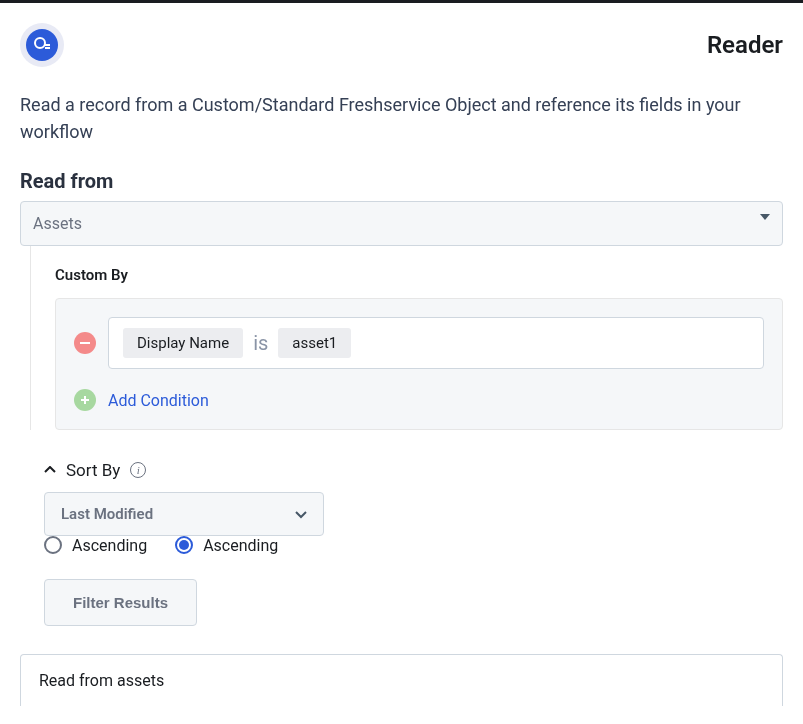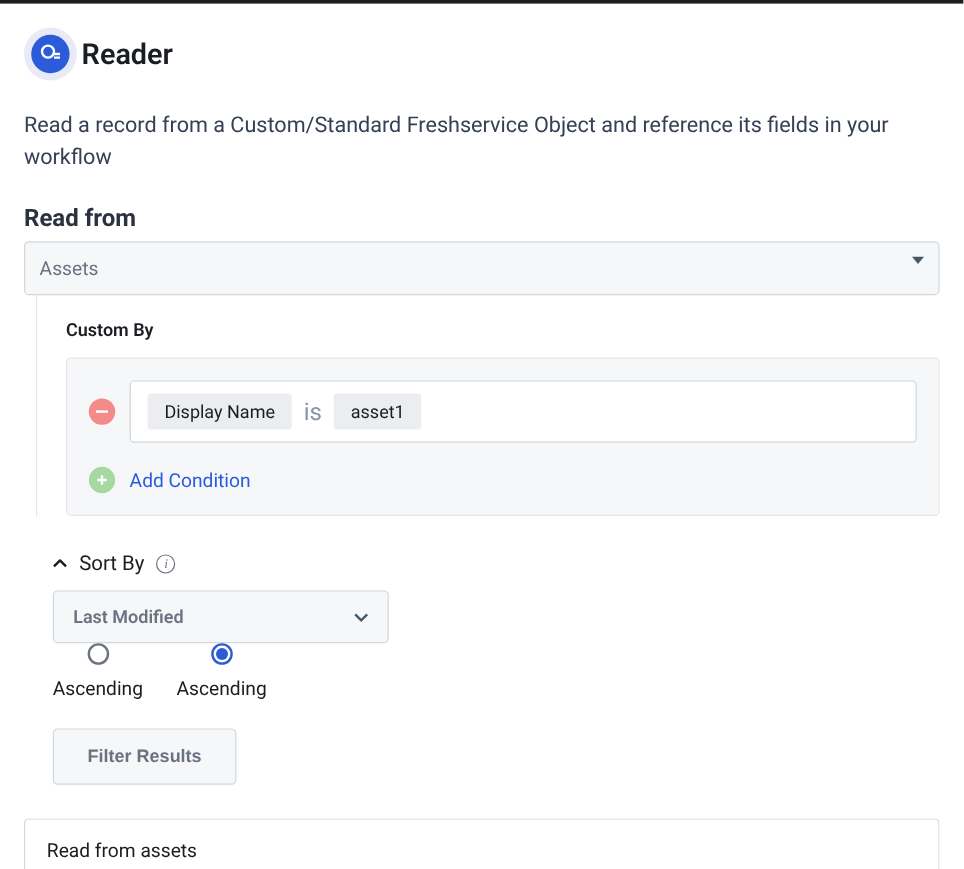--- a/index.html
+++ b/index.html
@@ -16,22 +16,23 @@
     .top-border {
       height: 3px;
       background: #1a1d21;
     }
     .container {
       padding: 20px;
     }
     .header {
       display: flex;
       align-items: center;
-      gap: 4px;
+      gap: 16px;
       margin-bottom: 24px;
+      justify-content: space-between;
     }
     .header-icon-wrapper {
       width: 44px;
       height: 44px;
       border-radius: 50%;
       background: #e8eaf5;
       display: flex;
       align-items: center;
       justify-content: center;
     }
@@ -199,24 +200,22 @@
       cursor: pointer;
     }
     .radio-row {
       display: flex;
       align-items: center;
       gap: 28px;
       margin-bottom: 24px;
     }
     .radio-option {
       display: flex;
-      align-items: center;
       gap: 10px;
       cursor: pointer;
-      flex-direction: column;
     }
     .radio-circle {
       width: 18px;
       height: 18px;
       border-radius: 50%;
       border: 2px solid #6b7280;
       display: flex;
       align-items: center;
       justify-content: center;
     }

